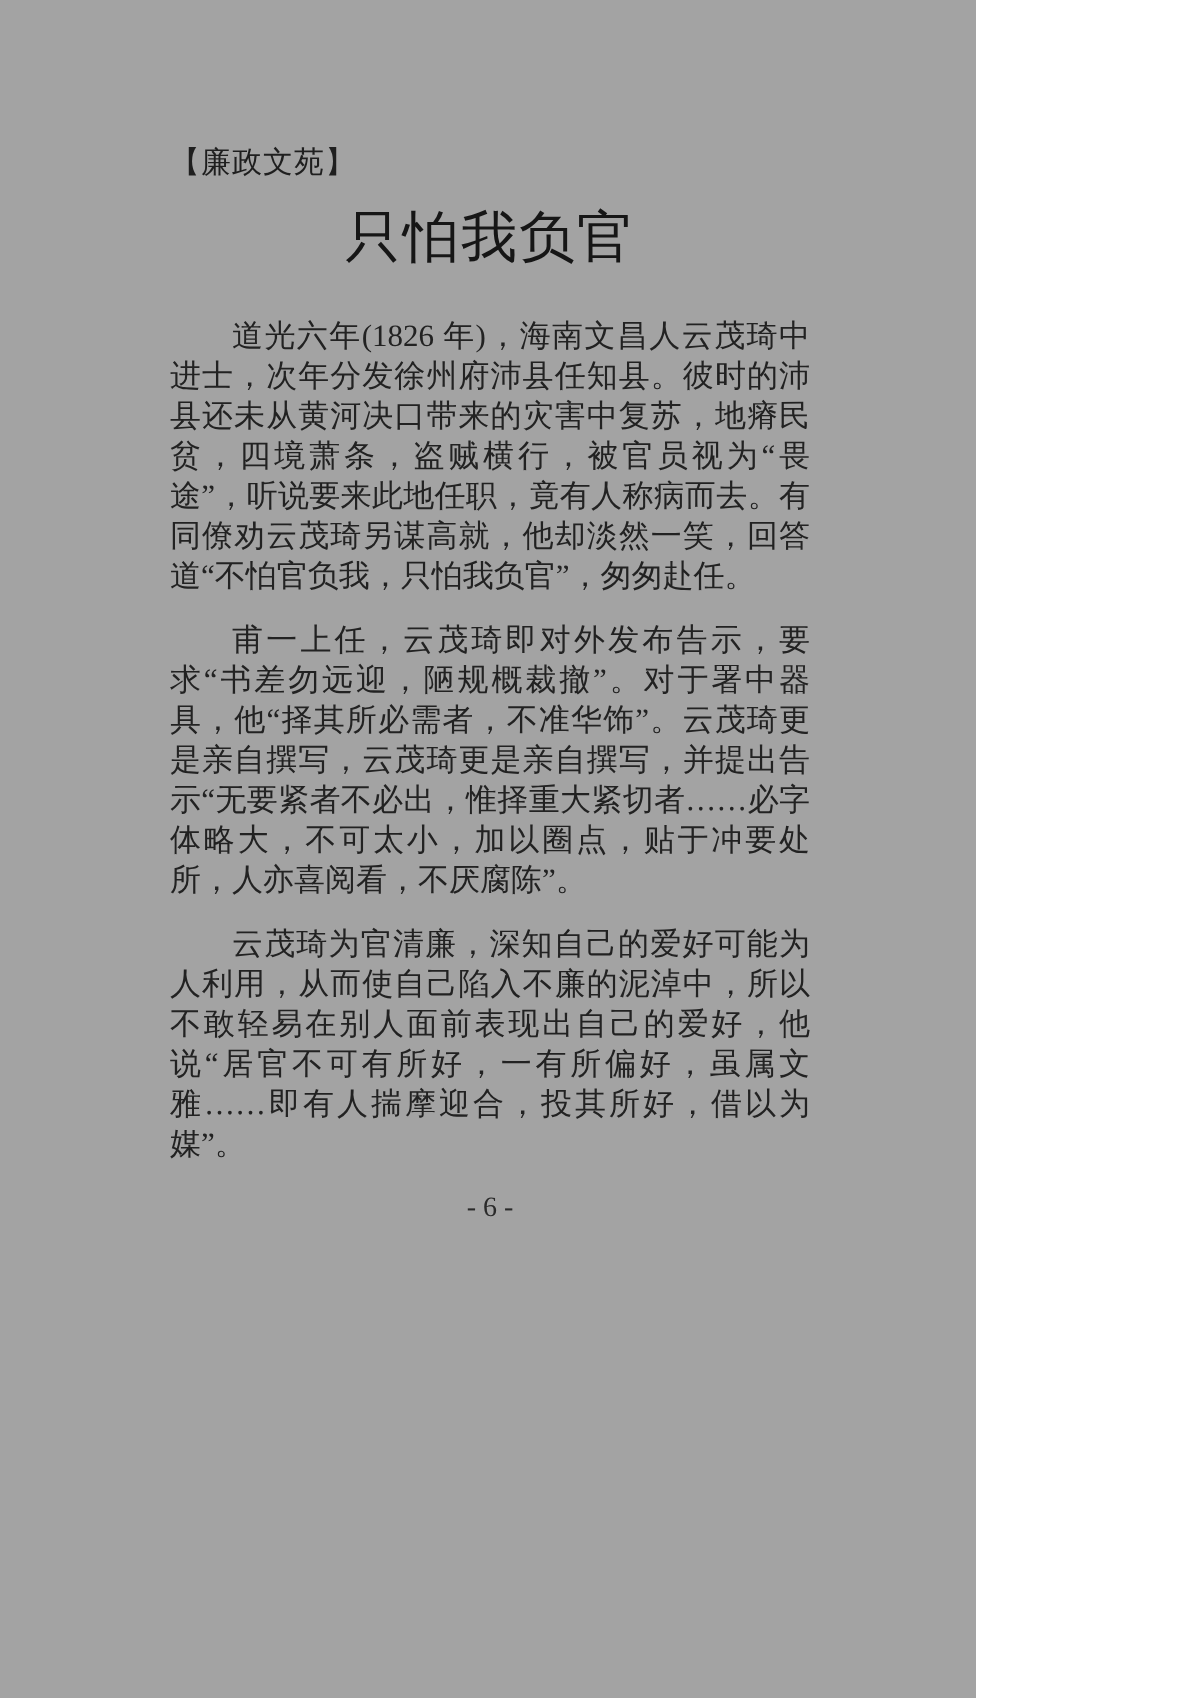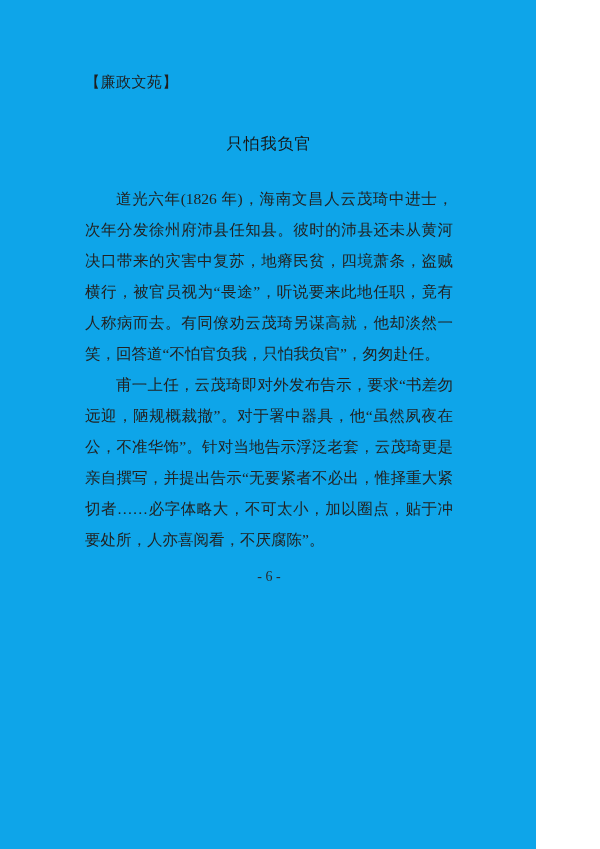--- a/index.html
+++ b/index.html
@@ -3,72 +3,74 @@
 <meta charset="utf-8">
 <style>
   * { margin: 0; padding: 0; box-sizing: border-box; }
   html, body { background: #ffffff; }
   body {
     width: 600px;
     font-family: "Liberation Serif", "DejaVu Serif", serif;
   }
   .page {
     position: relative;
-    width: 536px;
+    width: 488px;
     height: 849px;
-    background: #0ea5e9;
+    background: #a3a3a3;
     color: #212121;
     overflow: hidden;
   }
   .content {
     padding: 73px 83px 0 85px;
   }
   .section-label {
     font-size: 15px;
     line-height: 18px;
     letter-spacing: 0.5px;
     color: #1f1f1f;
   }
   .title {
-    margin-top: 40px;
-    font-size: 16px;
+    margin-top: 16px;
+    font-size: 28px;
     font-weight: normal;
     line-height: 26px;
     text-align: center;
     letter-spacing: 1px;
     color: #161616;
   }
   .body-text {
     margin-top: 26px;
   }
   .body-text p {
     font-size: 15.5px;
-    line-height: 31px;
+    line-height: 20px;
     text-align: justify;
     text-indent: 2em;
     letter-spacing: 0px;
     color: #222222;
+    margin-top: 12px;
   }
   .page-number {
     margin-top: 13px;
     font-size: 14px;
     line-height: 18px;
     text-align: center;
     color: #2a2a2a;
   }
 </style>
 </head>
 <body>
 
 <div class="page">
   <div class="content">
     <div class="section-label">【廉政文苑】</div>
 
     <h1 class="title">只怕我负官</h1>
 
     <div class="body-text">
       <p>道光六年(1826 年)，海南文昌人云茂琦中进士，次年分发徐州府沛县任知县。彼时的沛县还未从黄河决口带来的灾害中复苏，地瘠民贫，四境萧条，盗贼横行，被官员视为“畏途”，听说要来此地任职，竟有人称病而去。有同僚劝云茂琦另谋高就，他却淡然一笑，回答道“不怕官负我，只怕我负官”，匆匆赴任。</p>
-      <p>甫一上任，云茂琦即对外发布告示，要求“书差勿远迎，陋规概裁撤”。对于署中器具，他“虽然夙夜在公，不准华饰”。针对当地告示浮泛老套，云茂琦更是亲自撰写，并提出告示“无要紧者不必出，惟择重大紧切者……必字体略大，不可太小，加以圈点，贴于冲要处所，人亦喜阅看，不厌腐陈”。</p>
+      <p>甫一上任，云茂琦即对外发布告示，要求“书差勿远迎，陋规概裁撤”。对于署中器具，他“择其所必需者，不准华饰”。云茂琦更是亲自撰写，云茂琦更是亲自撰写，并提出告示“无要紧者不必出，惟择重大紧切者……必字体略大，不可太小，加以圈点，贴于冲要处所，人亦喜阅看，不厌腐陈”。</p>
+      <p>云茂琦为官清廉，深知自己的爱好可能为人利用，从而使自己陷入不廉的泥淖中，所以不敢轻易在别人面前表现出自己的爱好，他说“居官不可有所好，一有所偏好，虽属文雅……即有人揣摩迎合，投其所好，借以为媒”。</p>
     </div>
 
     <div class="page-number">- 6 -</div>
   </div>
 </div>
 
 </body></html>

